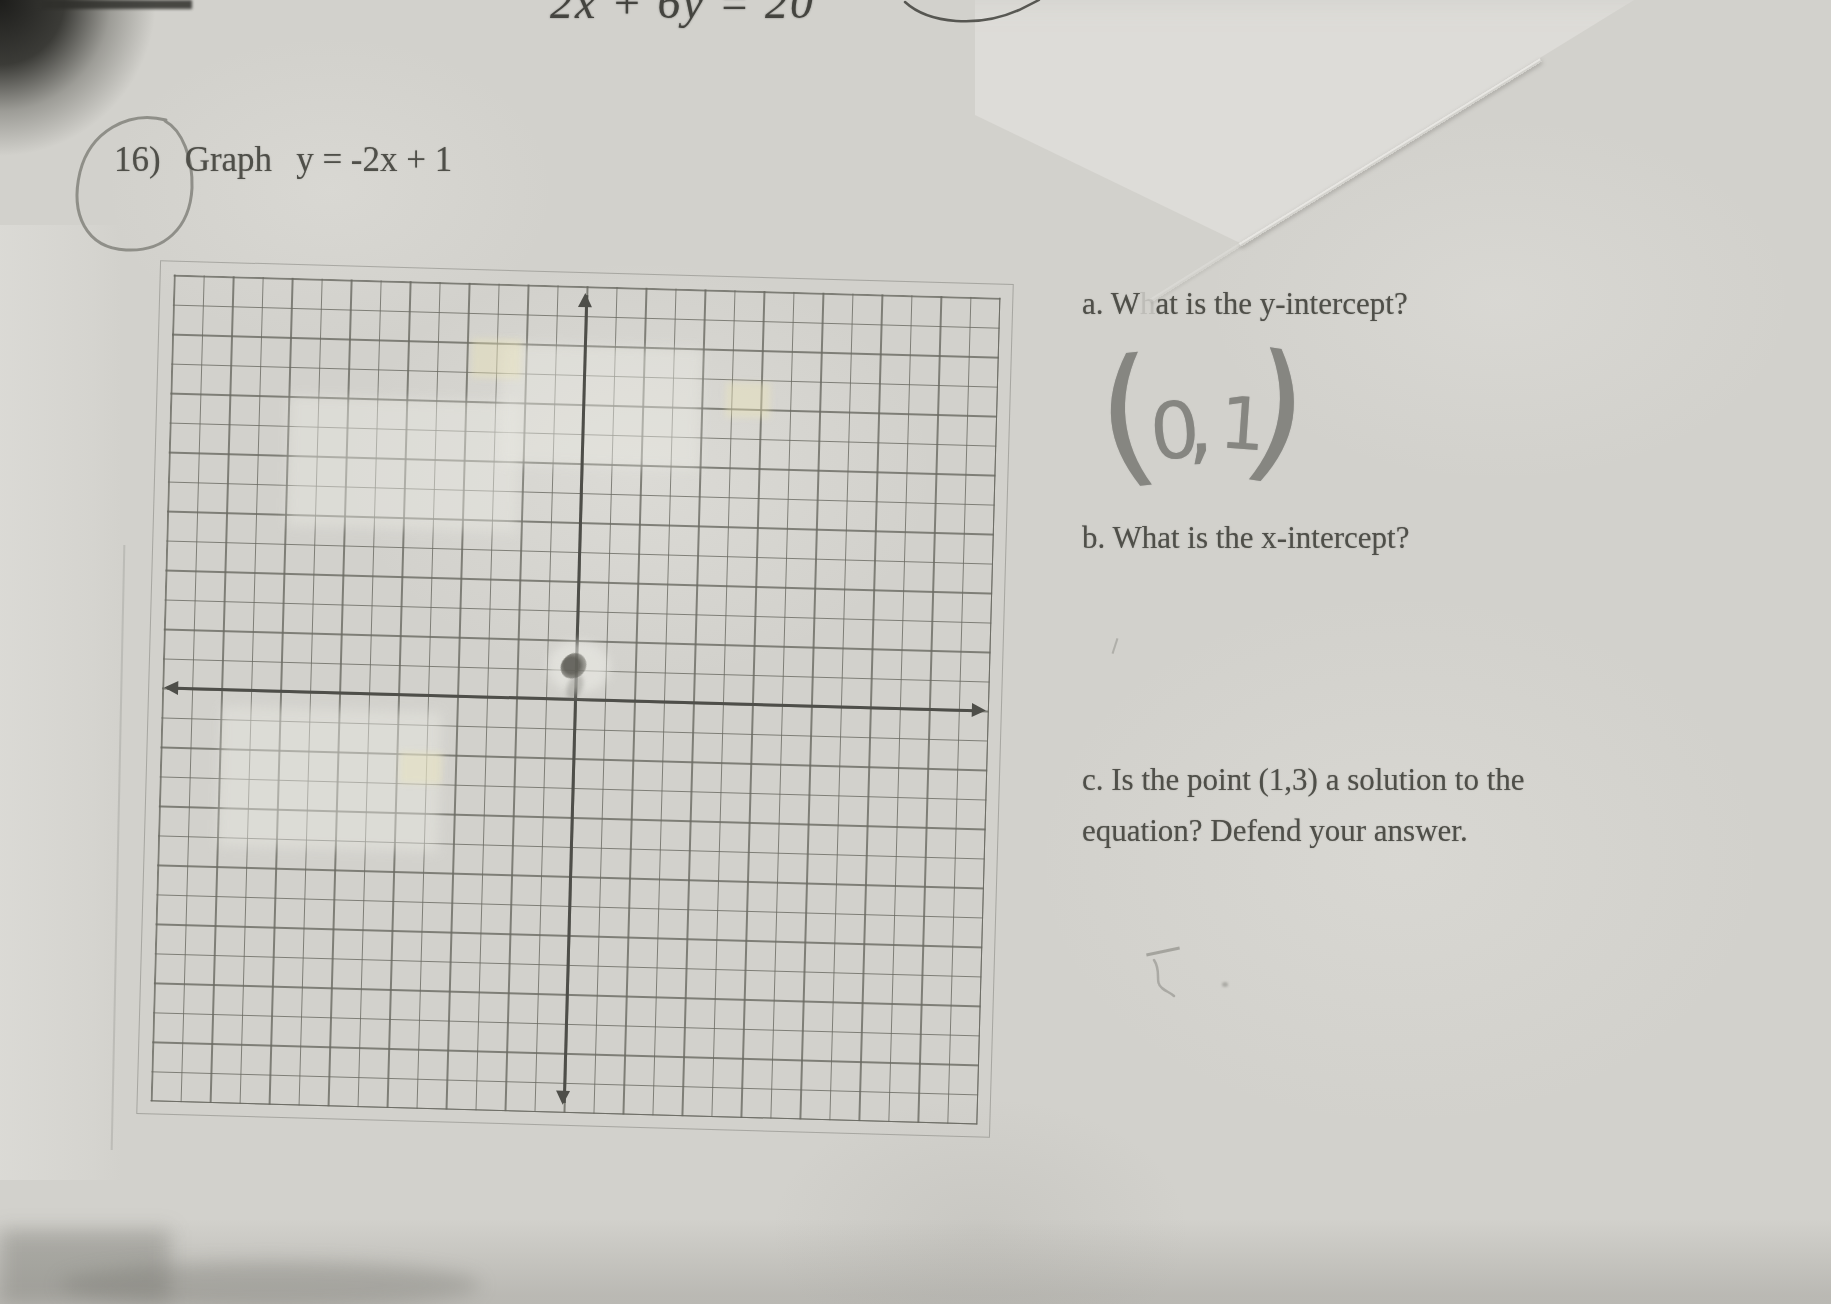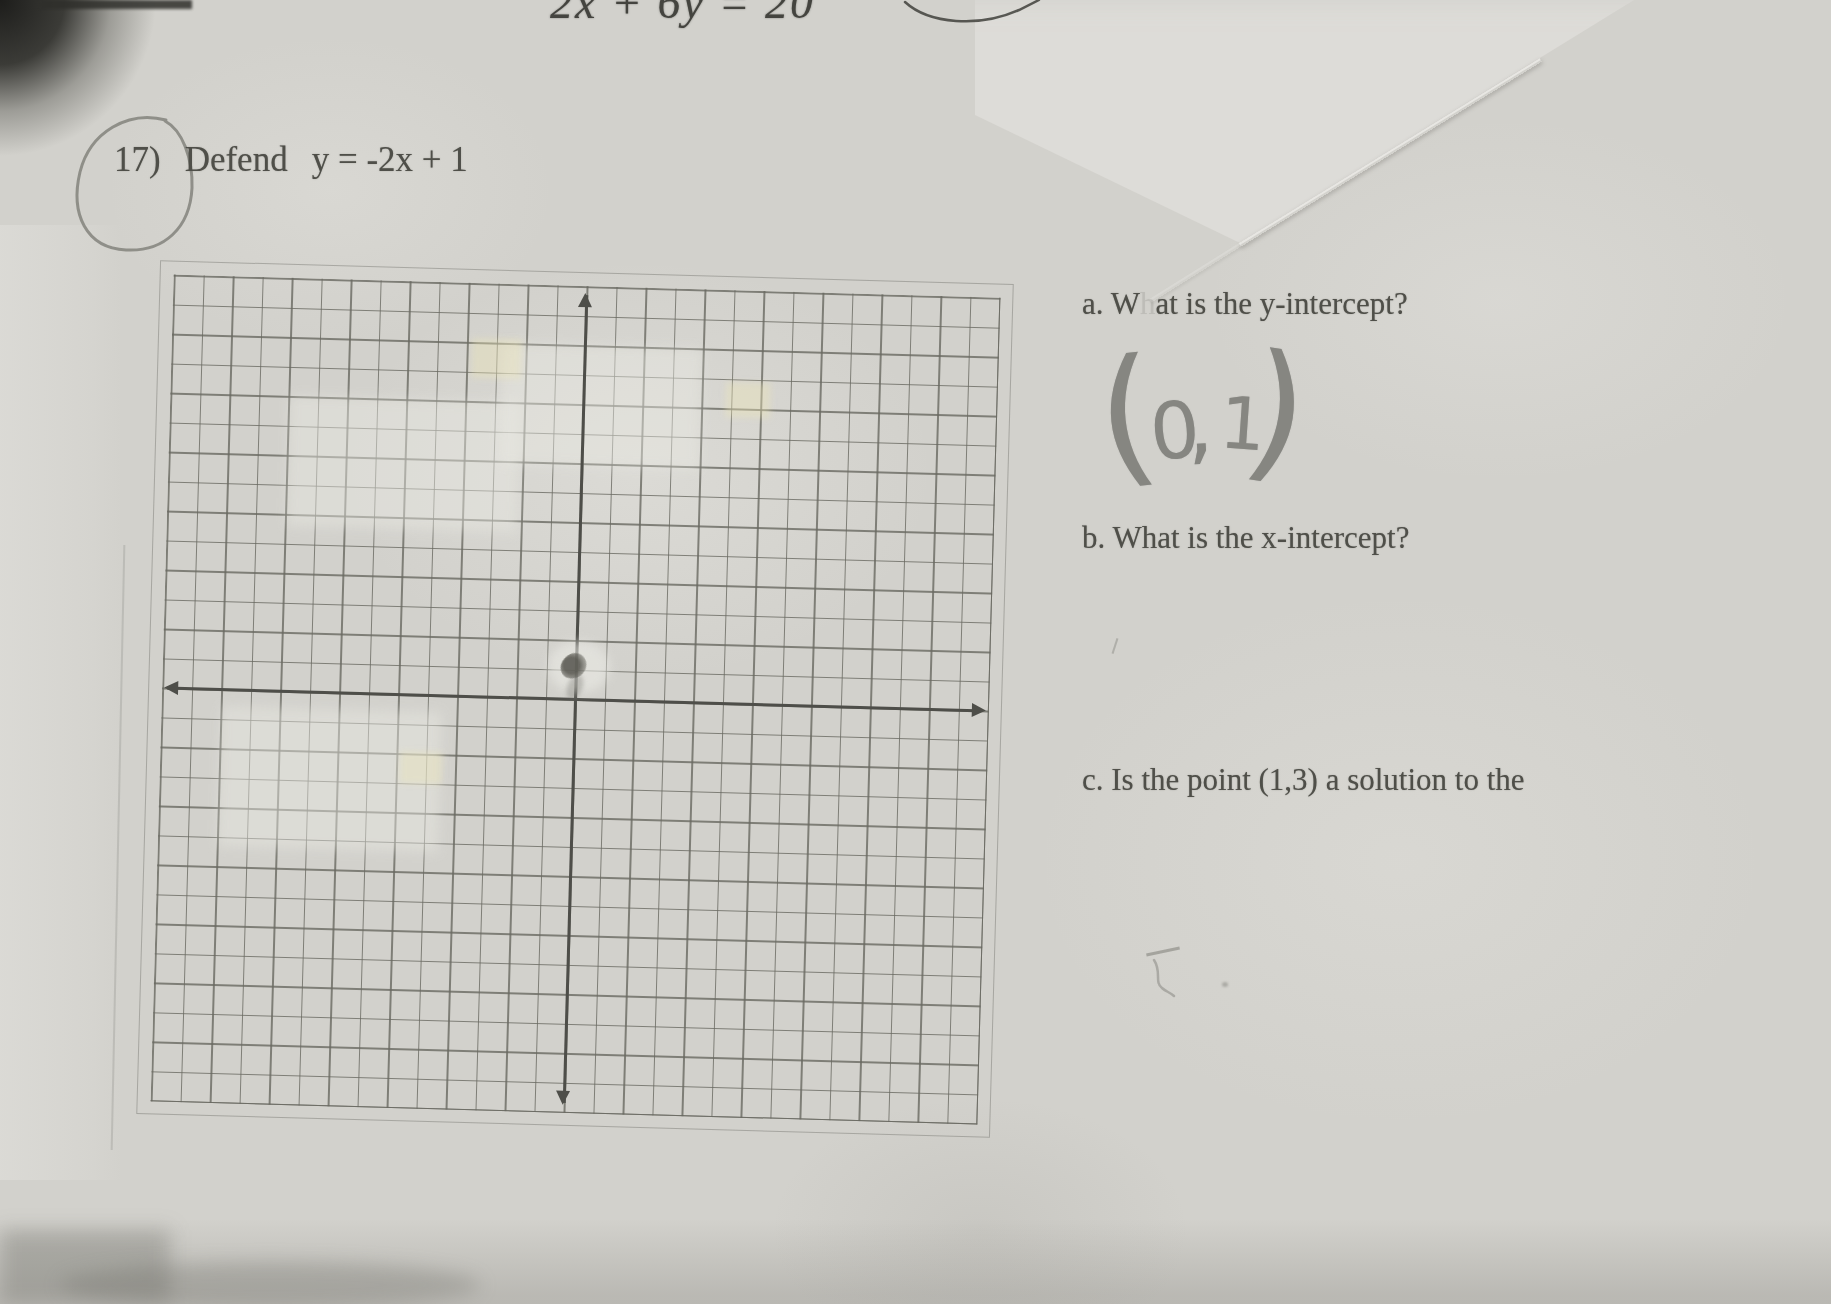--- a/index.html
+++ b/index.html
@@ -114,22 +114,22 @@
 
   <svg class="abs" style="left:903px;top:0;" width="140" height="32">
     <path d="M 2,2 C 26,24 76,28 116,10 C 124,6 130,3 136,0" fill="none" stroke="rgba(55,55,50,0.8)" stroke-width="2.5" stroke-linecap="round"></path>
   </svg>
 
   <svg class="abs prob-circle" width="155" height="155">
     <path d="M 100,12 C 62,2 24,24 14,64 C 4,106 20,140 60,142 C 98,144 124,120 126,80 C 127,50 116,22 99,13" fill="none" stroke="rgba(120,120,114,0.75)" stroke-width="3" stroke-linecap="round"></path>
   </svg>
 
   <div class="abs print problem-row">
-    <span>17)</span>
-    <span>Defend</span>
+    <span>16)</span>
+    <span>Graph</span>
     <span class="problem-eq">y = -2x + 1</span>
   </div>
 
   <div class="abs graph-wrap">
     <div class="abs frame"></div>
     <div class="abs grid">
       <div class="abs patch" style="left:120px;top:118px;width:230px;height:130px;"></div>
       <div class="abs patch" style="left:330px;top:60px;width:200px;height:120px;"></div>
       <div class="abs patch" style="left:60px;top:430px;width:220px;height:140px;"></div>
       <div class="abs patch-y" style="left:300px;top:55px;width:50px;height:40px;"></div>
@@ -158,20 +158,21 @@
     <span class="ch-zero">0</span>
     <span class="ch-comma">,</span>
     <span class="ch-one">1</span>
     <span class="ch-close">)</span>
   </div>
 
   <div class="abs print q q-b">b. What is the x-intercept?</div>
 
   <div class="abs print q q-c">
     <div>c. Is the point (1,3) a solution to the</div>
+    <div>equation? Defend your answer.</div>
   </div>
 
   <div class="abs slash-mark"></div>
   <div class="abs dash-mark"></div>
   <svg class="abs squiggle" width="30" height="42">
     <path d="M 4,2 C 12,14 4,24 12,30 C 16,34 20,34 24,38" fill="none" stroke="rgba(95,95,88,0.35)" stroke-width="2.5" stroke-linecap="round"></path>
   </svg>
   <div class="abs speck"></div>
 
   <div class="abs bottom-left-dark"></div>

